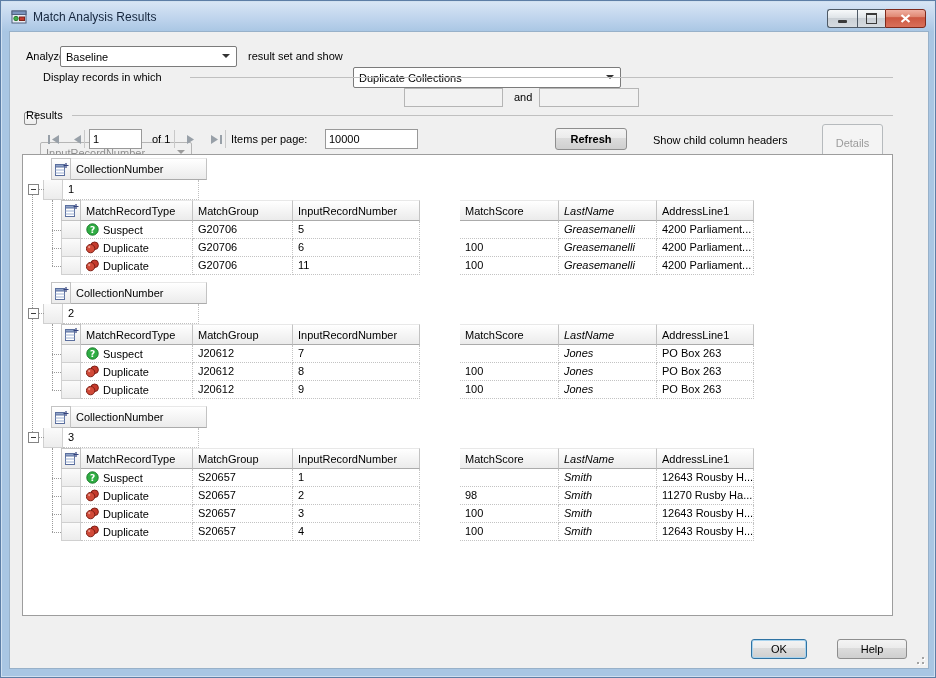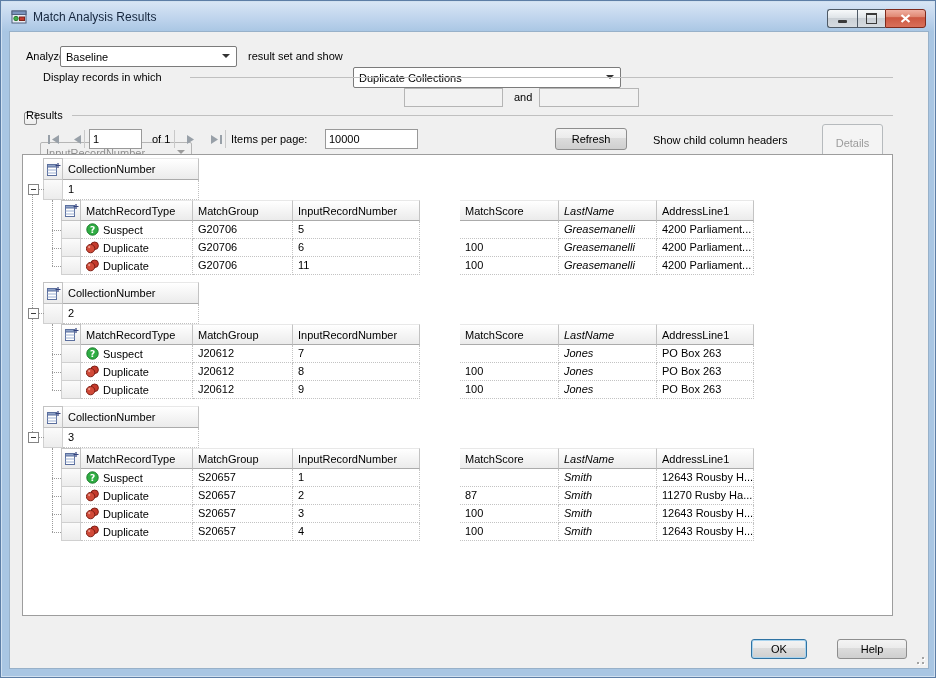--- a/index.html
+++ b/index.html
@@ -47,21 +47,21 @@
   
   .panel{box-sizing:border-box;background:#fff;border:1px solid #9d9d9d;overflow:hidden;}
   .groups{position:relative;padding:3px 0 0 1px;}
   .group{position:relative;margin-bottom:7px;}
   .cell{box-sizing:border-box;font-size:11px;overflow:hidden;white-space:nowrap;}
   .head-cell{background:linear-gradient(#ffffff,#ebebeb);border-right:1px solid #c3c3c3;border-bottom:1px solid #ababab;
     border-top:1px solid #e8e8e8;padding:4px 0 0 5px;}
   .icon-cell{width:20px;background:linear-gradient(#ffffff,#ebebeb);border:1px solid #c3c3c3;
     display:flex;align-items:center;justify-content:center;}
   .leader{width:20px;background:linear-gradient(#fbfbfb,#ececec);border:1px solid #d0d0d0;border-top:none;}
-  .group-header{margin-left:19px;display:flex;height:22px;}
+  .group-header{margin-left:27px;display:flex;height:22px;}
   .group-header .head-cell{width:136px;}
   .group-value{margin-left:19px;display:flex;height:20px;}
   .value-cell{width:136px;border-right:1px dotted #c0c0c0;border-bottom:1px dotted #c0c0c0;padding:3px 0 0 5px;}
   .child-header{margin-left:37px;display:flex;height:21px;}
   .child-rows{margin:0;}
   .child-row{margin-left:37px;display:flex;height:18px;}
   .data-cell{border-right:1px dotted #c3c3c3;border-bottom:1px dotted #c3c3c3;padding:2px 0 0 5px;}
   .type-cell{display:flex;align-items:center;padding-top:0;}
   .row-icon{width:13px;height:13px;margin-right:4px;display:inline-flex;}
   .c0{width:112px;} .c1{width:100px;} .c2{width:127px;} .c3{width:99px;margin-left:40px;} .c4{width:98px;font-style:italic;} .c5{width:97px;}
@@ -154,21 +154,21 @@
     </div>
     <div class="abs navbtn" style="left:195px;top:98px;">
       <svg width="14" height="11" viewBox="0 0 14 11">
         <path d="M2 1 L9 5.5 L2 10 Z" fill="#98a0a8"></path>
           <rect x="11" y="1" width="2" height="9" fill="#98a0a8"></rect>
       </svg>
     </div>
     <div class="abs vsep" style="left:215px;top:98px;"></div>
     <span class="abs lbl" style="left:221px;top:101px;">Items per page:</span>
     <input class="abs tinput" style="left: 315px; top: 97px; width: 93px; height: 20px;" value="10000">
-    <div class="abs btn" style="left:545px;top:96px;width:72px;height:22px;">
+    <div class="abs btn" style="left:545px;top:96px;width:72px;height:22px;font-weight:bold;">
       <span>Refresh</span>
     </div>
     <div class="abs checkbox checked" style="left:625px;top:100px;"></div>
     <span class="abs lbl" style="left:643px;top:102px;">Show child column headers</span>
     <div class="abs btn disabled" style="left:812px;top:92px;width:61px;height:38px;">
       <span>Details</span>
     </div>
 
     <div class="abs panel" style="left:12px;top:122px;width:871px;height:462px;">
       <div class="groups">
@@ -431,21 +431,21 @@
                     <svg width="13" height="13" viewBox="0 0 13 13">
                       <circle cx="8.6" cy="4.8" r="3.8" fill="#c5392b" stroke="#7e1f15"></circle>
                       <circle cx="4.6" cy="7.6" r="4.2" fill="#d14a38" stroke="#7e1f15"></circle>
                       <circle cx="3.2" cy="6.1" r="1.1" fill="#efa294"></circle>
                     </svg>
                   </span>
       <span data-cell="0">Duplicate</span>
     </div>
     <div class="cell data-cell c1" data-cell="1">S20657</div>
     <div class="cell data-cell c2" data-cell="2">2</div>
-    <div class="cell data-cell c3" data-cell="3">87</div>
+    <div class="cell data-cell c3" data-cell="3">98</div>
     <div class="cell data-cell c4" data-cell="4">Smith</div>
     <div class="cell data-cell c5" data-cell="5">11270 Rusby Ha...</div>
   </div>
 
   <div class="child-row">
     <div class="cell leader"></div>
     <div class="cell data-cell c0 type-cell">
       <span class="row-icon">
                     <svg width="13" height="13" viewBox="0 0 13 13">
                       <circle cx="8.6" cy="4.8" r="3.8" fill="#c5392b" stroke="#7e1f15"></circle>

